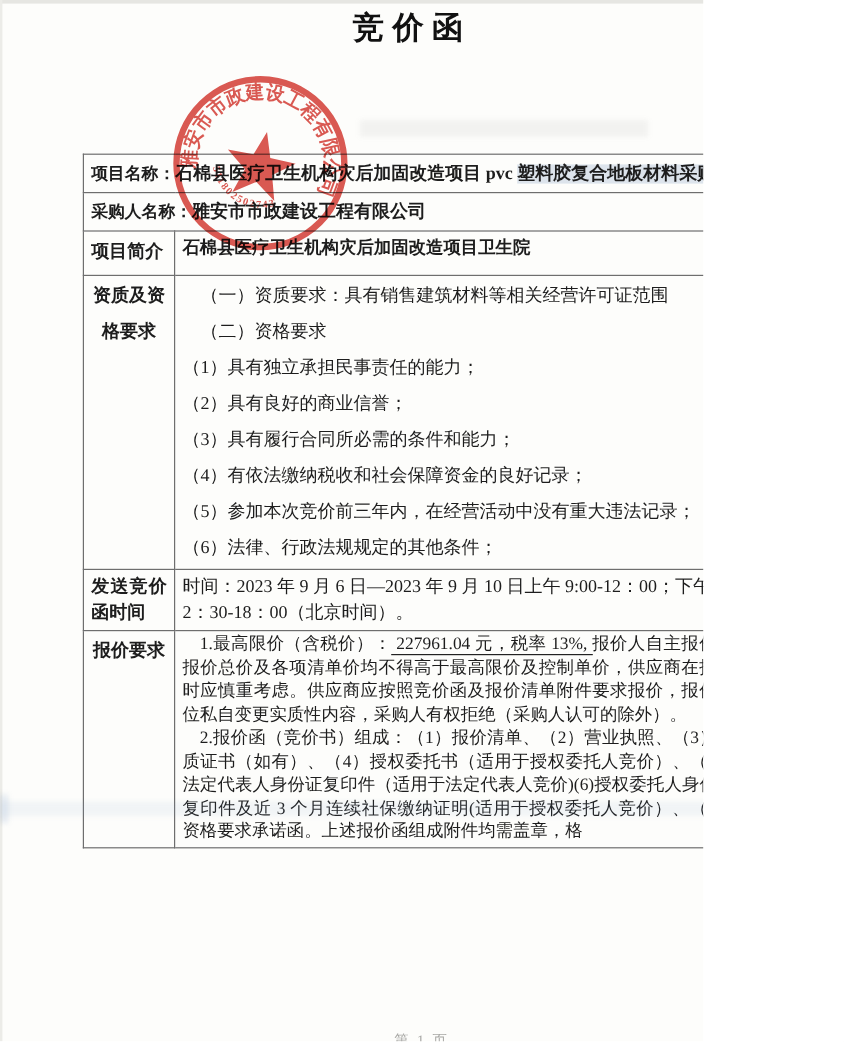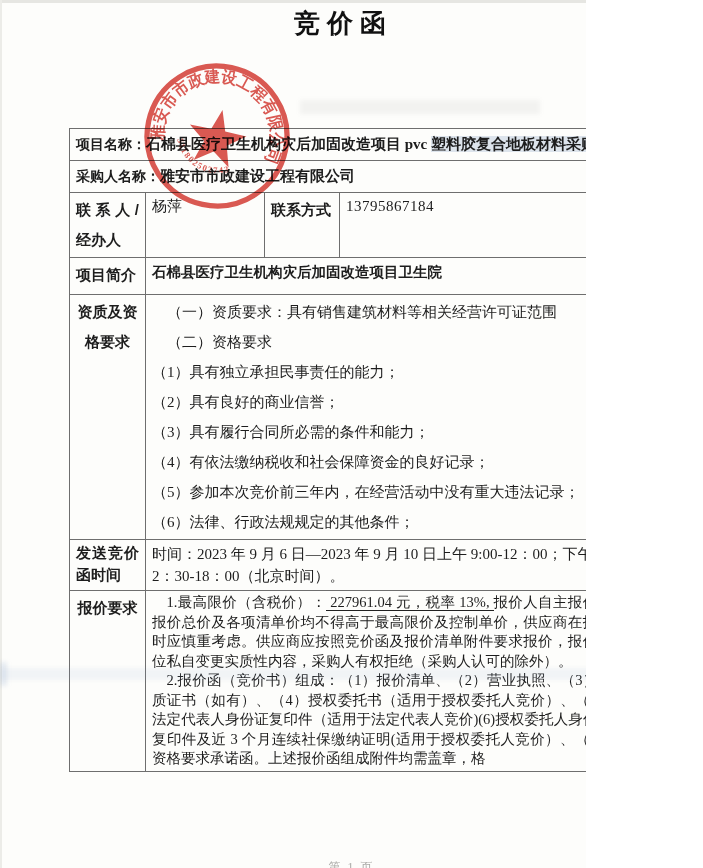--- a/index.html
+++ b/index.html
@@ -113,26 +113,20 @@
         <span class="inline-lbl">项目名称：</span><span>石棉县医疗卫生机构灾后加固改造项目 pvc </span><span class="hl">塑料胶复合地板材料采购</span>
       </td>
     </tr>
 
     <tr style="height:32px;">
       <td colspan="4" class="row-fw">
         <span class="inline-lbl">采购人名称：</span><span>雅安市市政建设工程有限公司</span>
       </td>
     </tr>
 
-    <tr style="height:52px;">
-      <td class="lbl">联系人/经办人</td>
-      <td class="cell-val">杨萍</td>
-      <td class="lbl">联系方式</td>
-      <td class="cell-val cell-phone">13795867184</td>
-    </tr>
 
     <tr style="height:37px;">
       <td class="lbl">项目简介</td>
       <td colspan="3" class="cell-val" style="font-weight:bold;font-size:14.5px;line-height:24px;">石棉县医疗卫生机构灾后加固改造项目卫生院</td>
     </tr>
 
 
 
     <tr style="height:232px;">
       <td class="lbl center vmid">资质及资格要求</td>

